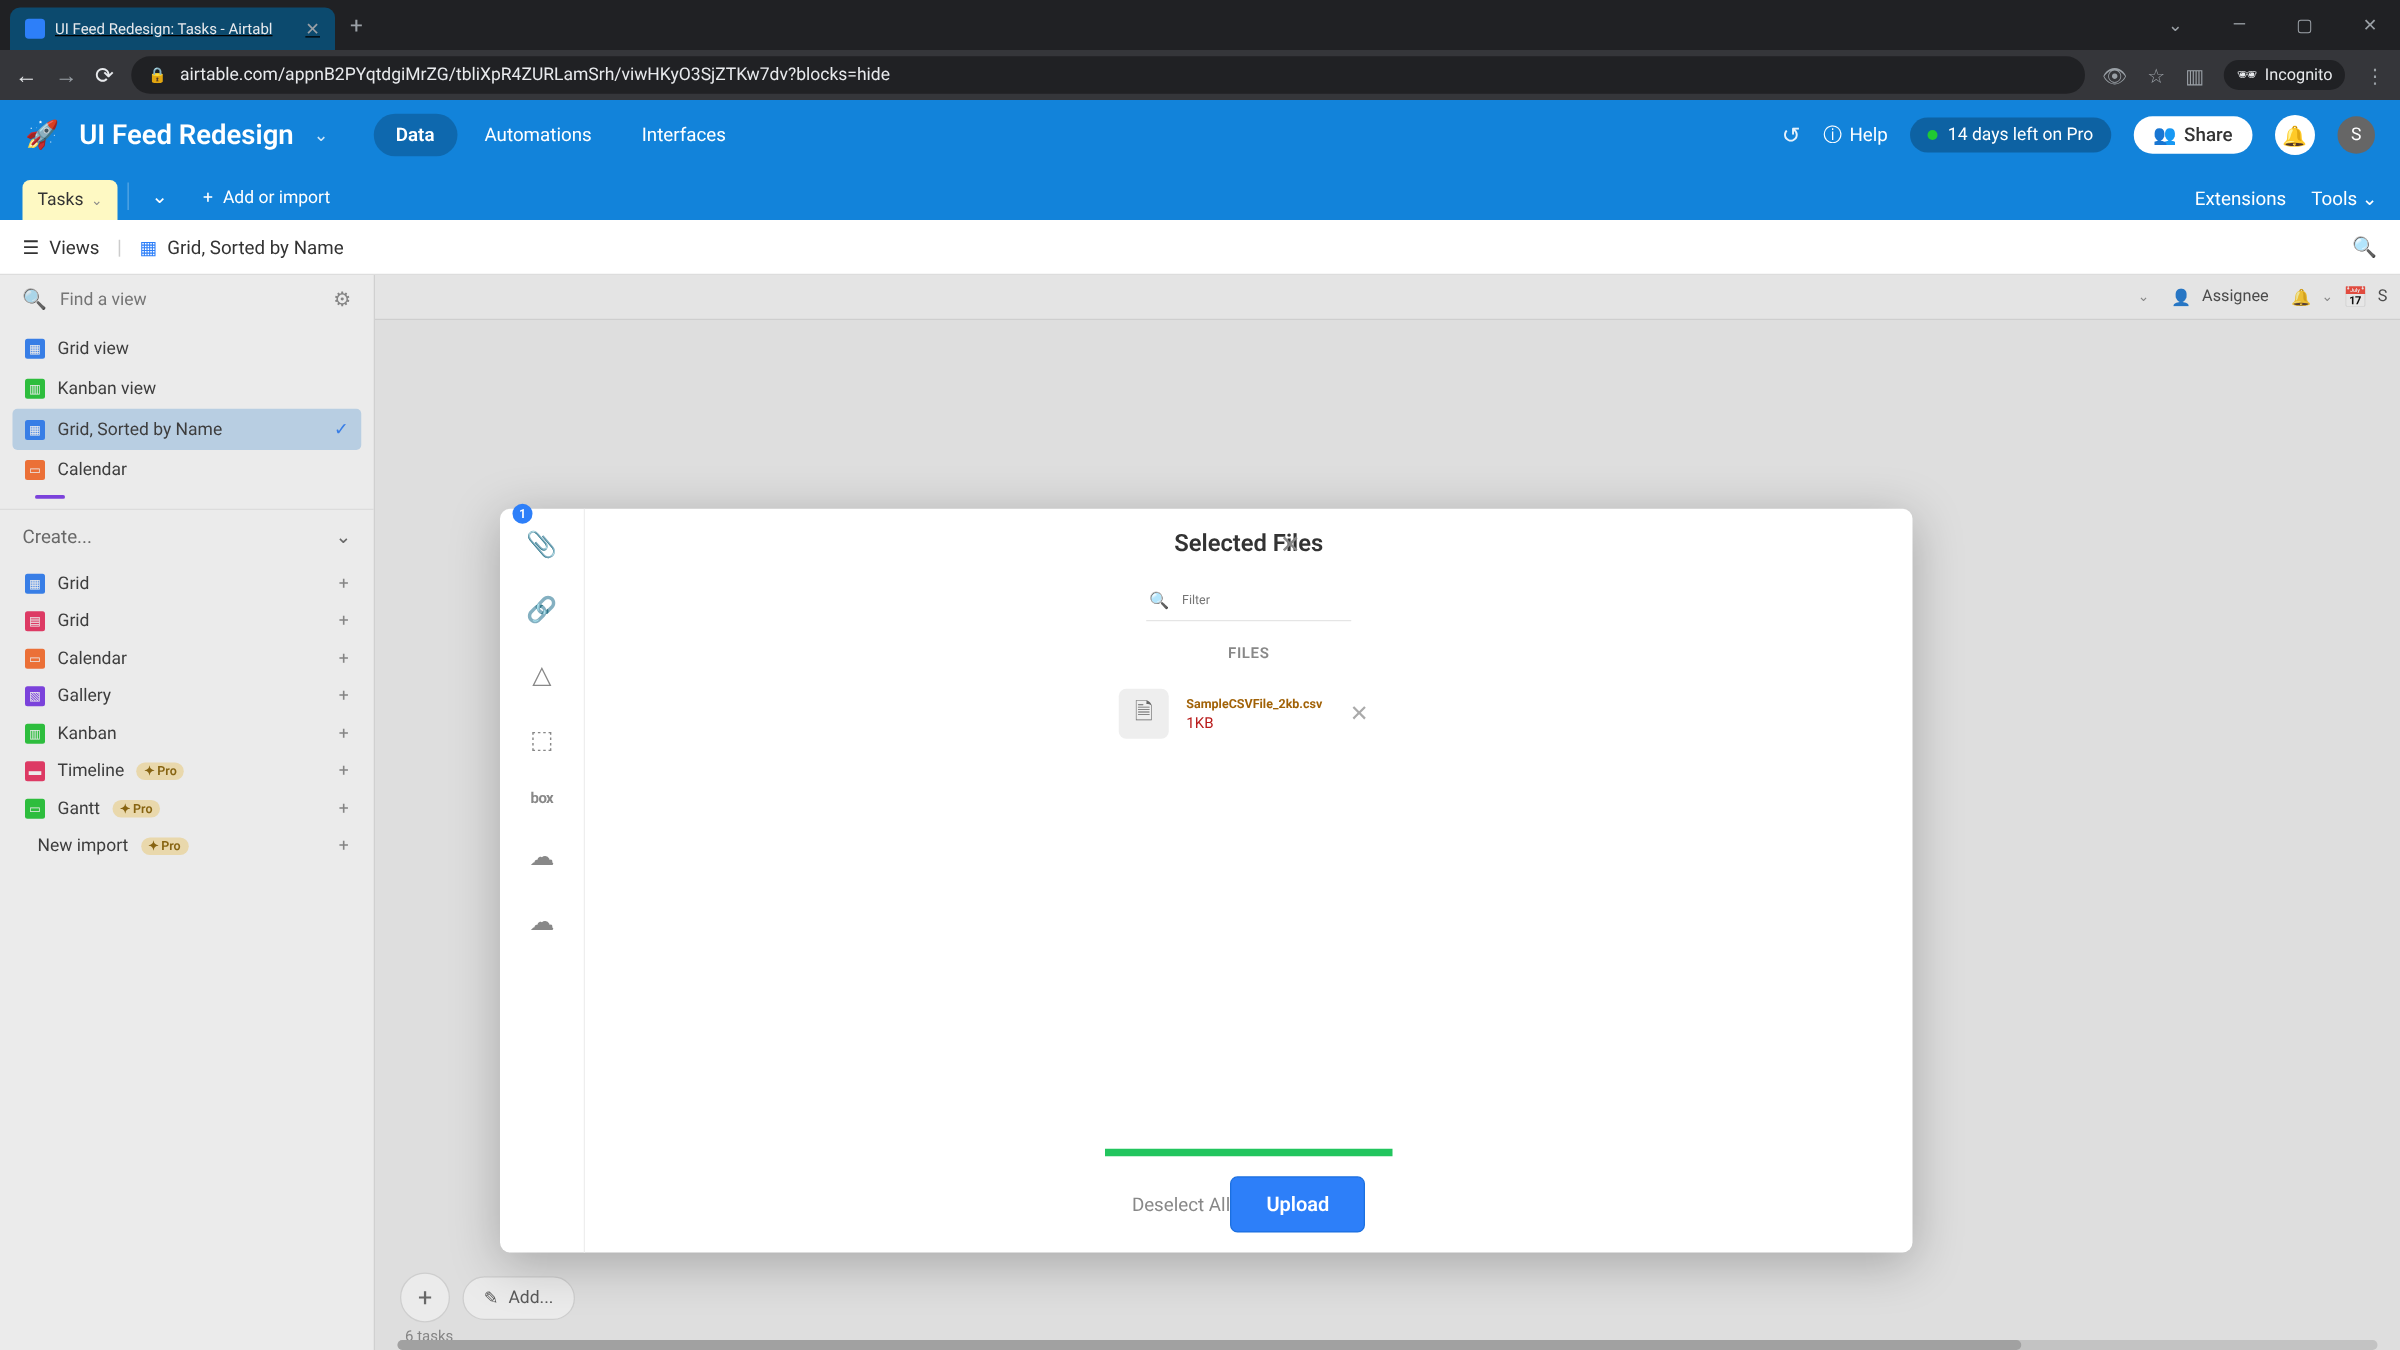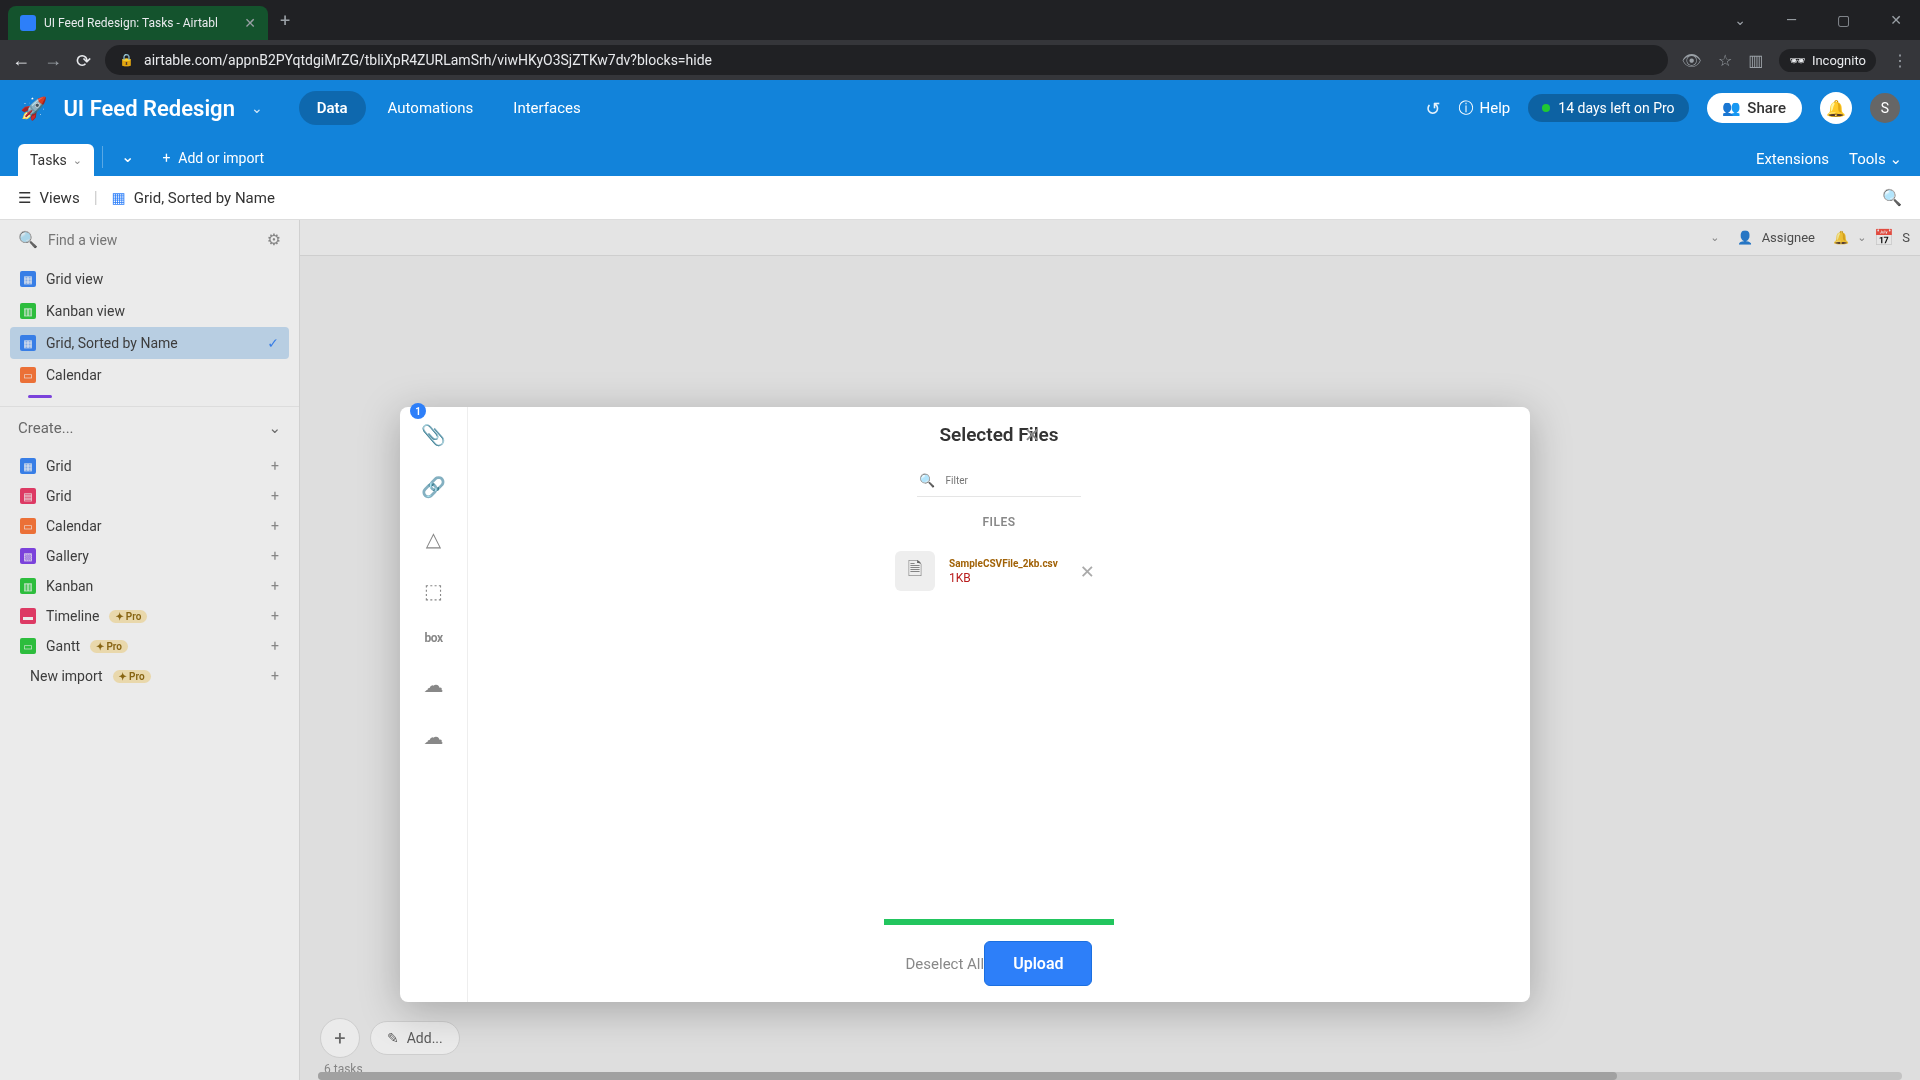--- a/index.html
+++ b/index.html
@@ -1,20 +1,20 @@
 <!DOCTYPE html>
 <html><head>
 <meta charset="utf-8">
 <style>
 * { margin: 0; padding: 0; box-sizing: border-box; font-family: -apple-system, BlinkMacSystemFont, "Segoe UI", Roboto, sans-serif; }
 body { width: 1920px; height: 1080px; background: #fff; overflow: hidden; position: relative; }
 
 
 .browser-top { background: #202124; height: 40px; display: flex; align-items: center; padding: 0 8px; }
-.tab { background: #14532d; border-radius: 8px 8px 0 0; height: 34px; display: flex; align-items: center; padding: 0 12px; margin-top: 6px; gap: 8px; min-width: 260px; }
+.tab { background: #0c4a6e; border-radius: 8px 8px 0 0; height: 34px; display: flex; align-items: center; padding: 0 12px; margin-top: 6px; gap: 8px; min-width: 260px; text-decoration: underline; }
 .tab-favicon { width: 16px; height: 16px; background: #2d7ff9; border-radius: 3px; }
 .tab-title { color: #e8eaed; font-size: 12px; flex: 1; white-space: nowrap; overflow: hidden; text-overflow: ellipsis; }
 .tab-close { color: #9aa0a6; font-size: 14px; cursor: pointer; }
 .new-tab { color: #9aa0a6; margin-left: 12px; font-size: 18px; cursor: pointer; }
 .win-controls { margin-left: auto; display: flex; gap: 20px; color: #9aa0a6; font-size: 14px; }
 .win-controls span { cursor: pointer; padding: 4px 10px; }
 
 .browser-bar { background: #35363a; height: 40px; display: flex; align-items: center; padding: 0 12px; gap: 14px; }
 .nav-btn { color: #9aa0a6; font-size: 18px; cursor: pointer; }
 .nav-btn.enabled { color: #e8eaed; }
@@ -36,21 +36,21 @@
 .hdr-icon { font-size: 18px; opacity: .9; cursor: pointer; }
 .help-grp { display: flex; align-items: center; gap: 6px; font-size: 15px; }
 .trial-pill { background: rgba(0,0,0,.25); padding: 6px 14px; border-radius: 20px; font-size: 14px; display: flex; align-items: center; gap: 8px; }
 .trial-dot { width: 8px; height: 8px; background: #20c933; border-radius: 50%; }
 .share-btn { background: #fff; color: #333; padding: 6px 16px; border-radius: 20px; display: flex; align-items: center; gap: 6px; font-size: 15px; font-weight: 500; cursor: pointer; }
 .bell-btn { width: 32px; height: 32px; background: #fff; border-radius: 50%; display: flex; align-items: center; justify-content: center; color: #1283da; cursor: pointer; }
 .avatar { width: 30px; height: 30px; background: #666; border-radius: 50%; display: flex; align-items: center; justify-content: center; font-size: 14px; color: #fff; }
 
 
 .at-tabs { background: #1283da; height: 40px; display: flex; align-items: flex-end; padding: 0 18px; gap: 8px; }
-.at-tab { background: #ffffff; border-radius: 6px 6px 0 0; padding: 8px 12px; display: flex; align-items: center; gap: 6px; font-size: 14px; color: #333; cursor: pointer; }
+.at-tab { background: #fef9c3; border-radius: 6px 6px 0 0; padding: 8px 12px; display: flex; align-items: center; gap: 6px; font-size: 14px; color: #333; cursor: pointer; }
 .at-tab-caret { color: #888; font-size: 11px; }
 .at-tab-sep { width: 1px; height: 22px; background: rgba(255,255,255,.3); margin-bottom: 8px; }
 .at-tab-chev { color: #fff; padding: 8px 10px; cursor: pointer; margin-bottom: 2px; }
 .at-add-import { color: #fff; padding: 8px 10px; display: flex; align-items: center; gap: 8px; font-size: 14px; cursor: pointer; margin-bottom: 2px; }
 .at-tabs-right { margin-left: auto; display: flex; align-items: center; gap: 20px; color: #fff; padding-bottom: 8px; font-size: 15px; }
 .at-tabs-right > * { cursor: pointer; }
 
 
 .view-bar { background: #fff; height: 44px; border-bottom: 1px solid #ddd; display: flex; align-items: center; padding: 0 18px; gap: 14px; }
 .views-btn { display: flex; align-items: center; gap: 8px; font-size: 15px; color: #333; cursor: pointer; }

